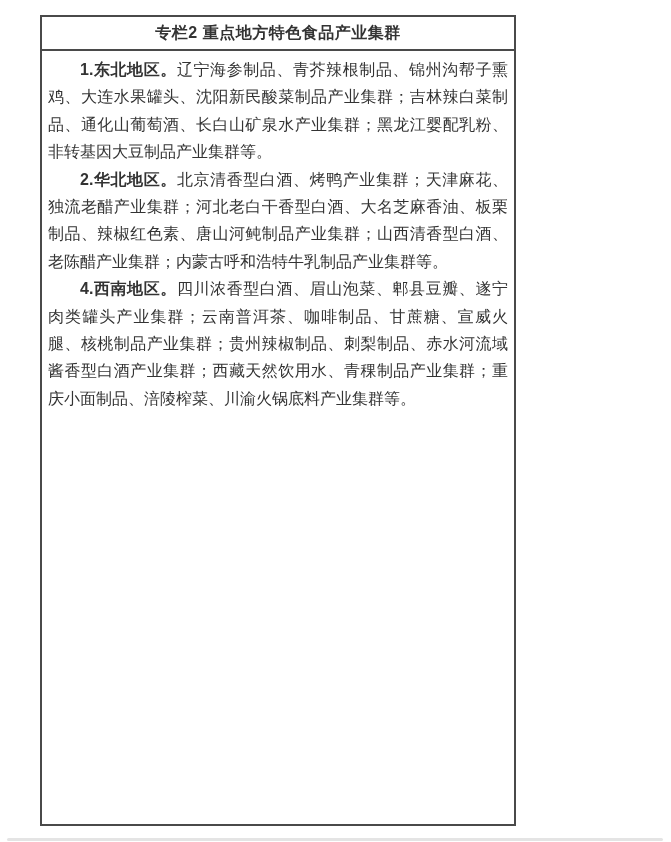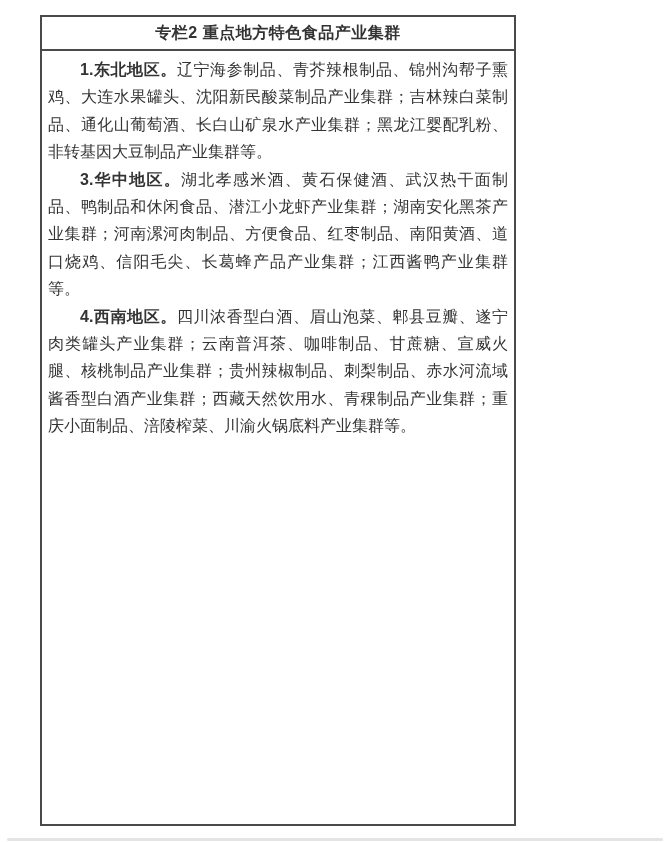--- a/index.html
+++ b/index.html
@@ -47,22 +47,22 @@
 </style>
 </head>
 <body>
 
 <div class="panel">
   <div class="panel-title">专栏2 重点地方特色食品产业集群</div>
 
   <div class="panel-body">
     <p><b class="rlabel">1.东北地区。</b><span>辽宁海参制品、青芥辣根制品、锦州沟帮子熏鸡、大连水果罐头、沈阳新民酸菜制品产业集群；吉林辣白菜制品、通化山葡萄酒、长白山矿泉水产业集群；黑龙江婴配乳粉、非转基因大豆制品产业集群等。</span></p>
 
+    <p><b class="rlabel">2.华北地区。</b><span>北京清香型白酒、烤鸭产业集群；天津麻花、独流老醋产业集群；河北老白干香型白酒、大名芝麻香油、板栗制品、辣椒红色素、唐山河鲀制品产业集群；山西清香型白酒、老陈醋产业集群；内蒙古呼和浩特牛乳制品产业集群等。</span></p>
 
-    <p><b class="rlabel">3.华中地区。</b><span>湖北孝感米酒、黄石保健酒、武汉热干面制品、鸭制品和休闲食品、潜江小龙虾产业集群；湖南安化黑茶产业集群；河南漯河肉制品、方便食品、红枣制品、南阳黄酒、道口烧鸡、信阳毛尖、长葛蜂产品产业集群；江西酱鸭产业集群等。</span></p>
 
 
 
 
     <p><b class="rlabel">4.西南地区。</b><span>四川浓香型白酒、眉山泡菜、郫县豆瓣、遂宁肉类罐头产业集群；云南普洱茶、咖啡制品、甘蔗糖、宣威火腿、核桃制品产业集群；贵州辣椒制品、刺梨制品、赤水河流域酱香型白酒产业集群；西藏天然饮用水、青稞制品产业集群；重庆小面制品、涪陵榨菜、川渝火锅底料产业集群等。</span></p>
   </div>
 </div>
 
 <div class="page-edge-line"></div>
 

